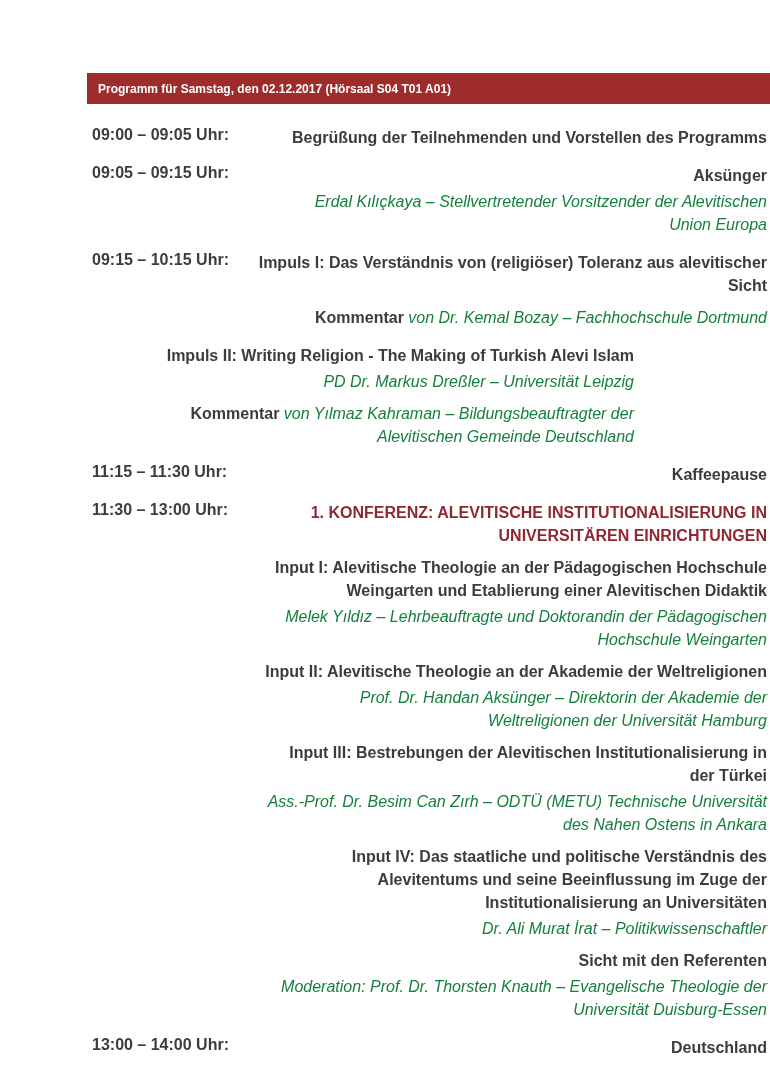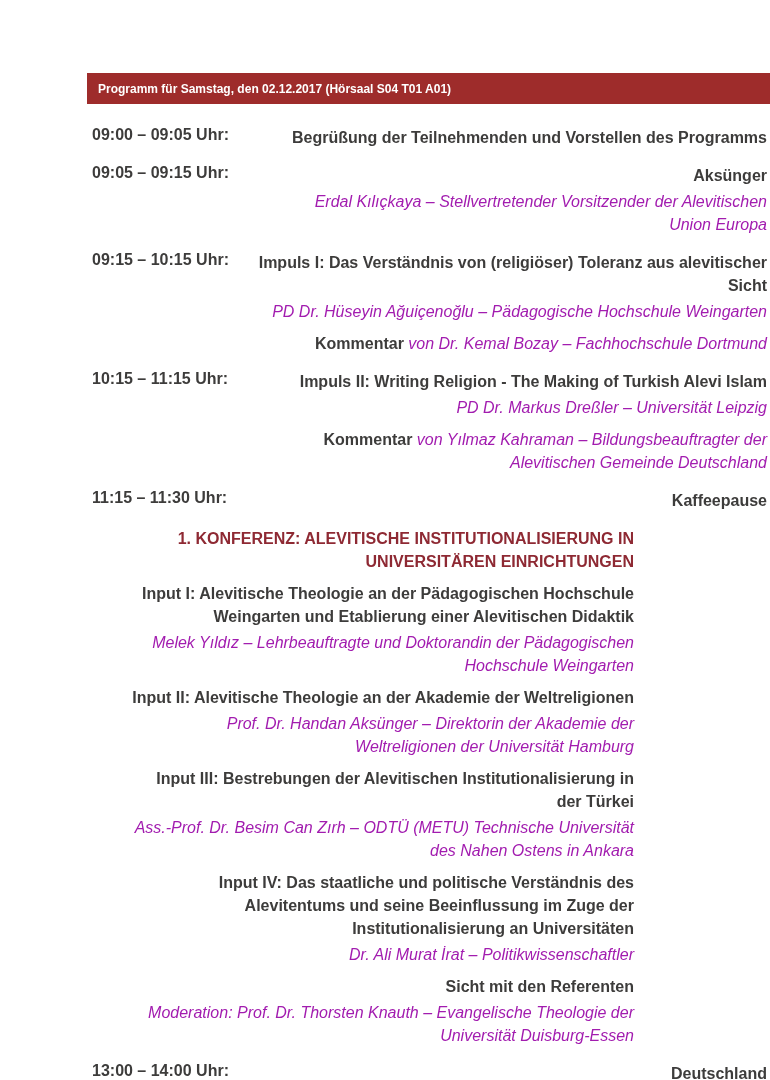--- a/index.html
+++ b/index.html
@@ -38,21 +38,21 @@
     white-space: nowrap;
   }
   .desc {
     width: 545px;
     font-size: 16px;
     line-height: 23px;
   }
   .desc p { margin: 3px; white-space: pre-line; text-align: right; }
   .desc p.spaced { margin-top: 9px; }
   .seg-main  { font-weight: 700; color: #3d3c3b; }
-  .seg-italic { font-style: italic; font-weight: 400; color: #a21caf; }
+  .seg-italic { font-style: italic; font-weight: 400; color: #15803d; }
   .seg-red   { font-weight: 700; color: #8e2933; }
 </style>
 </head>
 <body>
 
 <div class="page">
   <header class="bar">
     <span>Programm für Samstag, den 02.12.2017 (Hörsaal S04 T01 A01)</span>
   </header>
   <main class="schedule">
@@ -68,40 +68,39 @@
           <p><span class="seg-main">Aksünger</span></p>
           <p><span class="seg-italic">Erdal Kılıçkaya – Stellvertretender Vorsitzender der Alevitischen
 Union Europa</span></p>
         </div>
       </div>
       <div class="row">
         <div class="time">09:15 – 10:15 Uhr:</div>
         <div class="desc">
           <p><span class="seg-main">Impuls I: Das Verständnis von (religiöser) Toleranz aus alevitischer
 Sicht</span></p>
-          <p><span class="seg-italic">PD Dr. Hüseyin Ağuiçenoğlu – Pädagogische Hochschule Weingarten</span></p>
           <p class="spaced"><span class="seg-main">Kommentar </span><span class="seg-italic">von Dr. Kemal Bozay – Fachhochschule Dortmund</span></p>
         </div>
       </div>
       <div class="row">
-        <div class="time">10:15 – 11:15 Uhr:</div>
         <div class="desc">
           <p><span class="seg-main">Impuls II: Writing Religion - The Making of Turkish Alevi Islam</span></p>
           <p><span class="seg-italic">PD Dr. Markus Dreßler – Universität Leipzig</span></p>
           <p class="spaced"><span class="seg-main">Kommentar </span><span class="seg-italic">von Yılmaz Kahraman – Bildungsbeauftragter der
 Alevitischen Gemeinde Deutschland</span></p>
         </div>
       </div>
       <div class="row">
         <div class="time">11:15 – 11:30 Uhr:</div>
         <div class="desc">
           <p><span class="seg-main">Kaffeepause</span></p>
         </div>
       </div>
       <div class="row">
+        <div class="time">11:30 – 13:00 Uhr:</div>
         <div class="desc">
           <p><span class="seg-red">1. KONFERENZ: ALEVITISCHE INSTITUTIONALISIERUNG IN
 UNIVERSITÄREN EINRICHTUNGEN</span></p>
           <p class="spaced"><span class="seg-main">Input I: Alevitische Theologie an der Pädagogischen Hochschule
 Weingarten und Etablierung einer Alevitischen Didaktik</span></p>
           <p><span class="seg-italic">Melek Yıldız – Lehrbeauftragte und Doktorandin der Pädagogischen
 Hochschule Weingarten</span></p>
           <p class="spaced"><span class="seg-main">Input II: Alevitische Theologie an der Akademie der Weltreligionen</span></p>
           <p><span class="seg-italic">Prof. Dr. Handan Aksünger – Direktorin der Akademie der
 Weltreligionen der Universität Hamburg</span></p>

